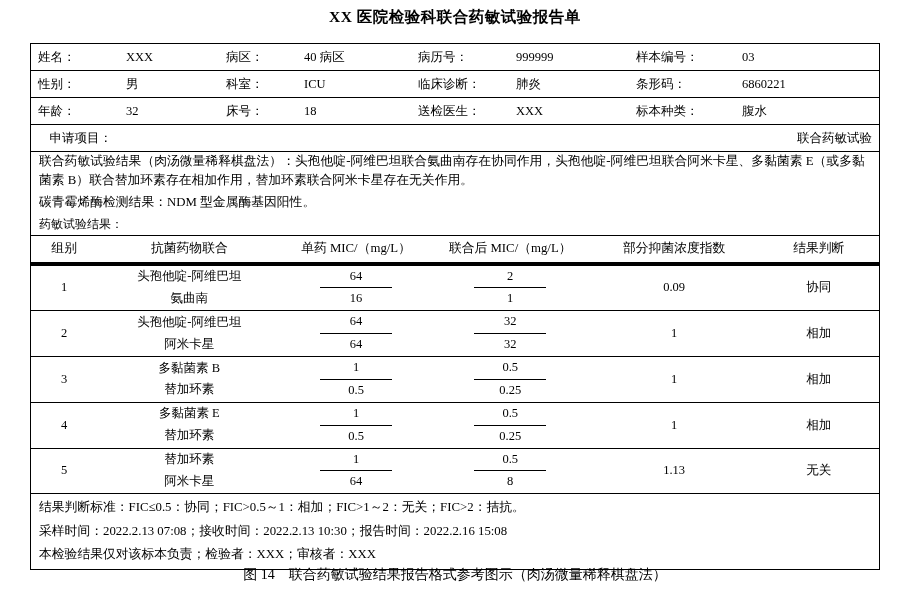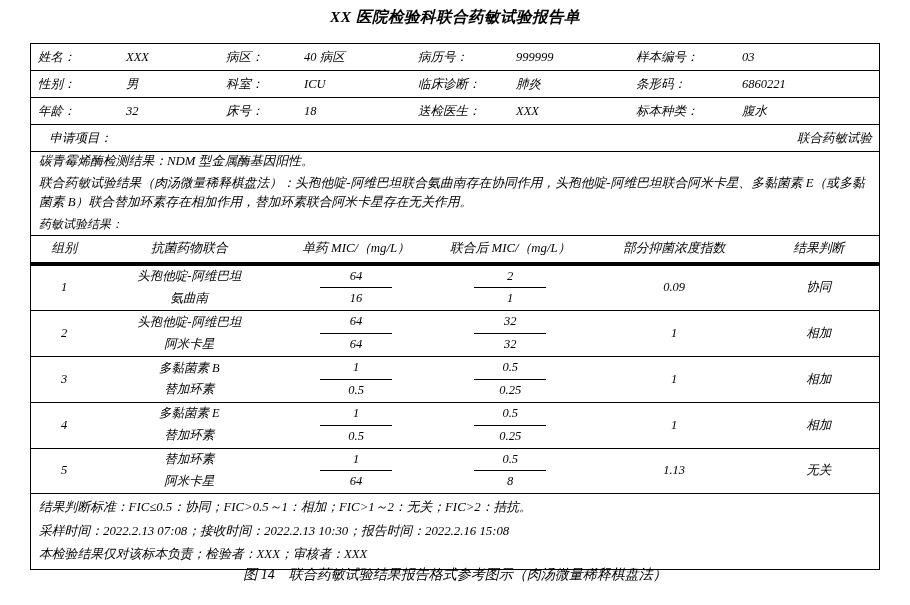--- a/index.html
+++ b/index.html
@@ -13,21 +13,20 @@
     font-family: "Liberation Serif", "DejaVu Serif", serif;
     color: #000000;
     font-size: 13px;
     overflow: hidden;
   }
   .page {
     position: relative;
     width: 910px;
     height: 605px;
     box-sizing: border-box;
-    font-style: italic;
   }
   .report-title {
     text-align: center;
     font-weight: bold;
     font-size: 15.5px;
     padding-top: 7px;
     padding-bottom: 4px;
     letter-spacing: 0.5px;
   }
   .frame {
@@ -181,23 +180,23 @@
         <td class="val4">腹水</td>
       </tr>
       <tr class="apply-row">
         <td class="lbl">申请项目：</td>
         <td colspan="7">联合药敏试验</td>
       </tr>
     </tbody>
       </table>
 
 
+    <div class="para-block" style="padding-top:0;">联合药敏试验结果（肉汤微量稀释棋盘法）：头孢他啶-阿维巴坦联合氨曲南存在协同作用，头孢他啶-阿维巴坦联合阿米卡星、多黏菌素 E（或多黏菌素 B）联合替加环素存在相加作用，替加环素联合阿米卡星存在无关作用。</div>
+
     <div class="para-block" style="padding-top:0;">碳青霉烯酶检测结果：NDM 型金属酶基因阳性。</div>
-
-    <div class="para-block" style="padding-top:0;">联合药敏试验结果（肉汤微量稀释棋盘法）：头孢他啶-阿维巴坦联合氨曲南存在协同作用，头孢他啶-阿维巴坦联合阿米卡星、多黏菌素 E（或多黏菌素 B）联合替加环素存在相加作用，替加环素联合阿米卡星存在无关作用。</div>
 
     <div class="sect-label" style="padding-top:0;padding-bottom:2px;">药敏试验结果：</div>
 
     <div class="divider"></div>
 
     <table class="res-table">
       <thead>
         <tr>
           <th class="col-group">组别</th>
           <th class="col-drugs">抗菌药物联合</th>

